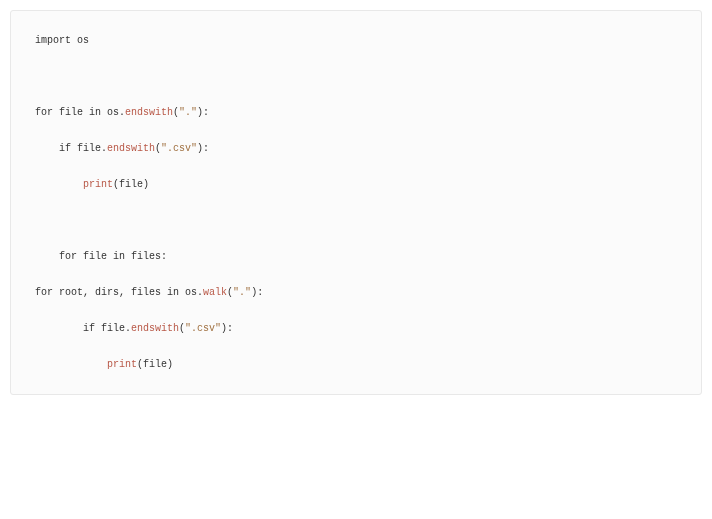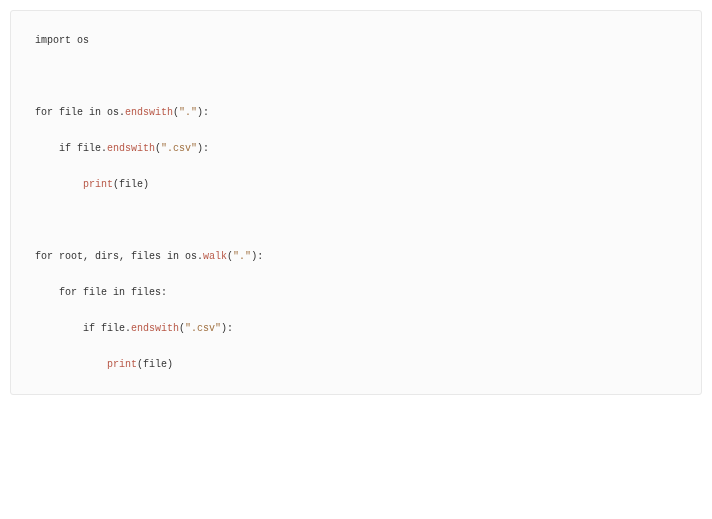--- a/index.html
+++ b/index.html
@@ -45,17 +45,17 @@
 </head>
 <body>
 
 <div class="code-block">
   <div class="code-line"><span class="kw">import</span><span class="txt"> os</span></div>
   <div class="code-line"><span></span>&nbsp;</div>
   <div class="code-line"><span class="kw">for</span><span class="txt"> file </span><span class="kw">in</span><span class="txt"> os.</span><span class="fn">endswith</span><span class="txt">(</span><span class="str">"."</span><span class="txt">):</span></div>
   <div class="code-line"><span class="txt">    </span><span class="kw">if</span><span class="txt"> file.</span><span class="fn">endswith</span><span class="txt">(</span><span class="str">".csv"</span><span class="txt">):</span></div>
   <div class="code-line"><span class="txt">        </span><span class="fn">print</span><span class="txt">(file)</span></div>
   <div class="code-line"><span></span>&nbsp;</div>
+  <div class="code-line"><span class="txt">    </span><span class="kw">for</span><span class="txt"> file </span><span class="kw">in</span><span class="txt"> files:</span></div>
   <div class="code-line"><span class="kw">for</span><span class="txt"> root, dirs, files </span><span class="kw">in</span><span class="txt"> os.</span><span class="fn">walk</span><span class="txt">(</span><span class="str">"."</span><span class="txt">):</span></div>
-  <div class="code-line"><span class="txt">    </span><span class="kw">for</span><span class="txt"> file </span><span class="kw">in</span><span class="txt"> files:</span></div>
   <div class="code-line"><span class="txt">        </span><span class="kw">if</span><span class="txt"> file.</span><span class="fn">endswith</span><span class="txt">(</span><span class="str">".csv"</span><span class="txt">):</span></div>
   <div class="code-line"><span class="txt">            </span><span class="fn">print</span><span class="txt">(file)</span></div>
 </div>
 
 </body></html>

